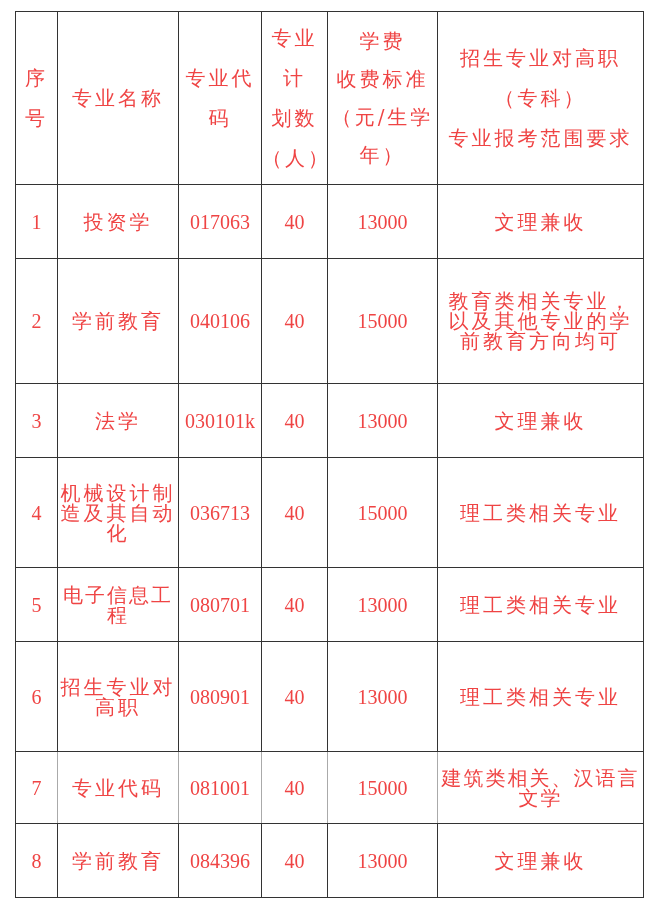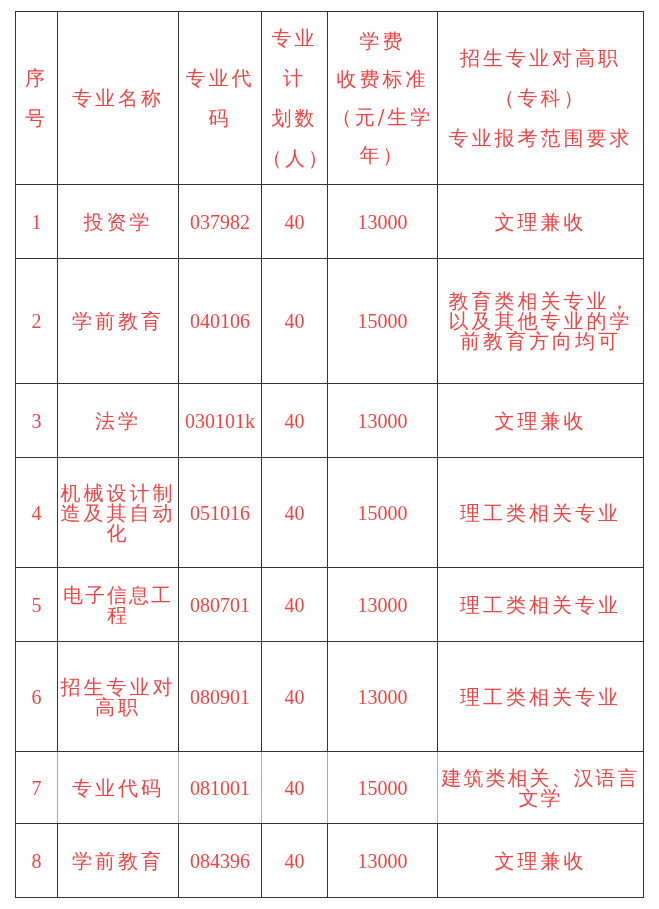--- a/index.html
+++ b/index.html
@@ -56,21 +56,21 @@
     </th>
     <th class="cjk">
       <span>招生专业对高职（专科）</span><br>
       <span>专业报考范围要求</span>
     </th>
   </tr>
 
   <tr style="height:74px">
     <td class="num">1</td>
     <td class="cjk">投资学</td>
-    <td class="num">037982</td>
+    <td class="num">017063</td>
     <td class="num">40</td>
     <td class="num">13000</td>
     <td class="cjk">文理兼收</td>
   </tr>
 
   <tr style="height:125px">
     <td class="num">2</td>
     <td class="cjk">学前教育</td>
     <td class="num">040106</td>
     <td class="num">40</td>
@@ -83,21 +83,21 @@
     <td class="cjk">法学</td>
     <td class="num">030101k</td>
     <td class="num">40</td>
     <td class="num">13000</td>
     <td class="cjk">文理兼收</td>
   </tr>
 
   <tr style="height:110px">
     <td class="num">4</td>
     <td class="cjk multi">机械设计制造及其自动化</td>
-    <td class="num">051016</td>
+    <td class="num">036713</td>
     <td class="num">40</td>
     <td class="num">15000</td>
     <td class="cjk">理工类相关专业</td>
   </tr>
 
   <tr style="height:74px">
     <td class="num">5</td>
     <td class="cjk" style="letter-spacing:2px">电子信息工程</td>
     <td class="num">080701</td>
     <td class="num">40</td>

